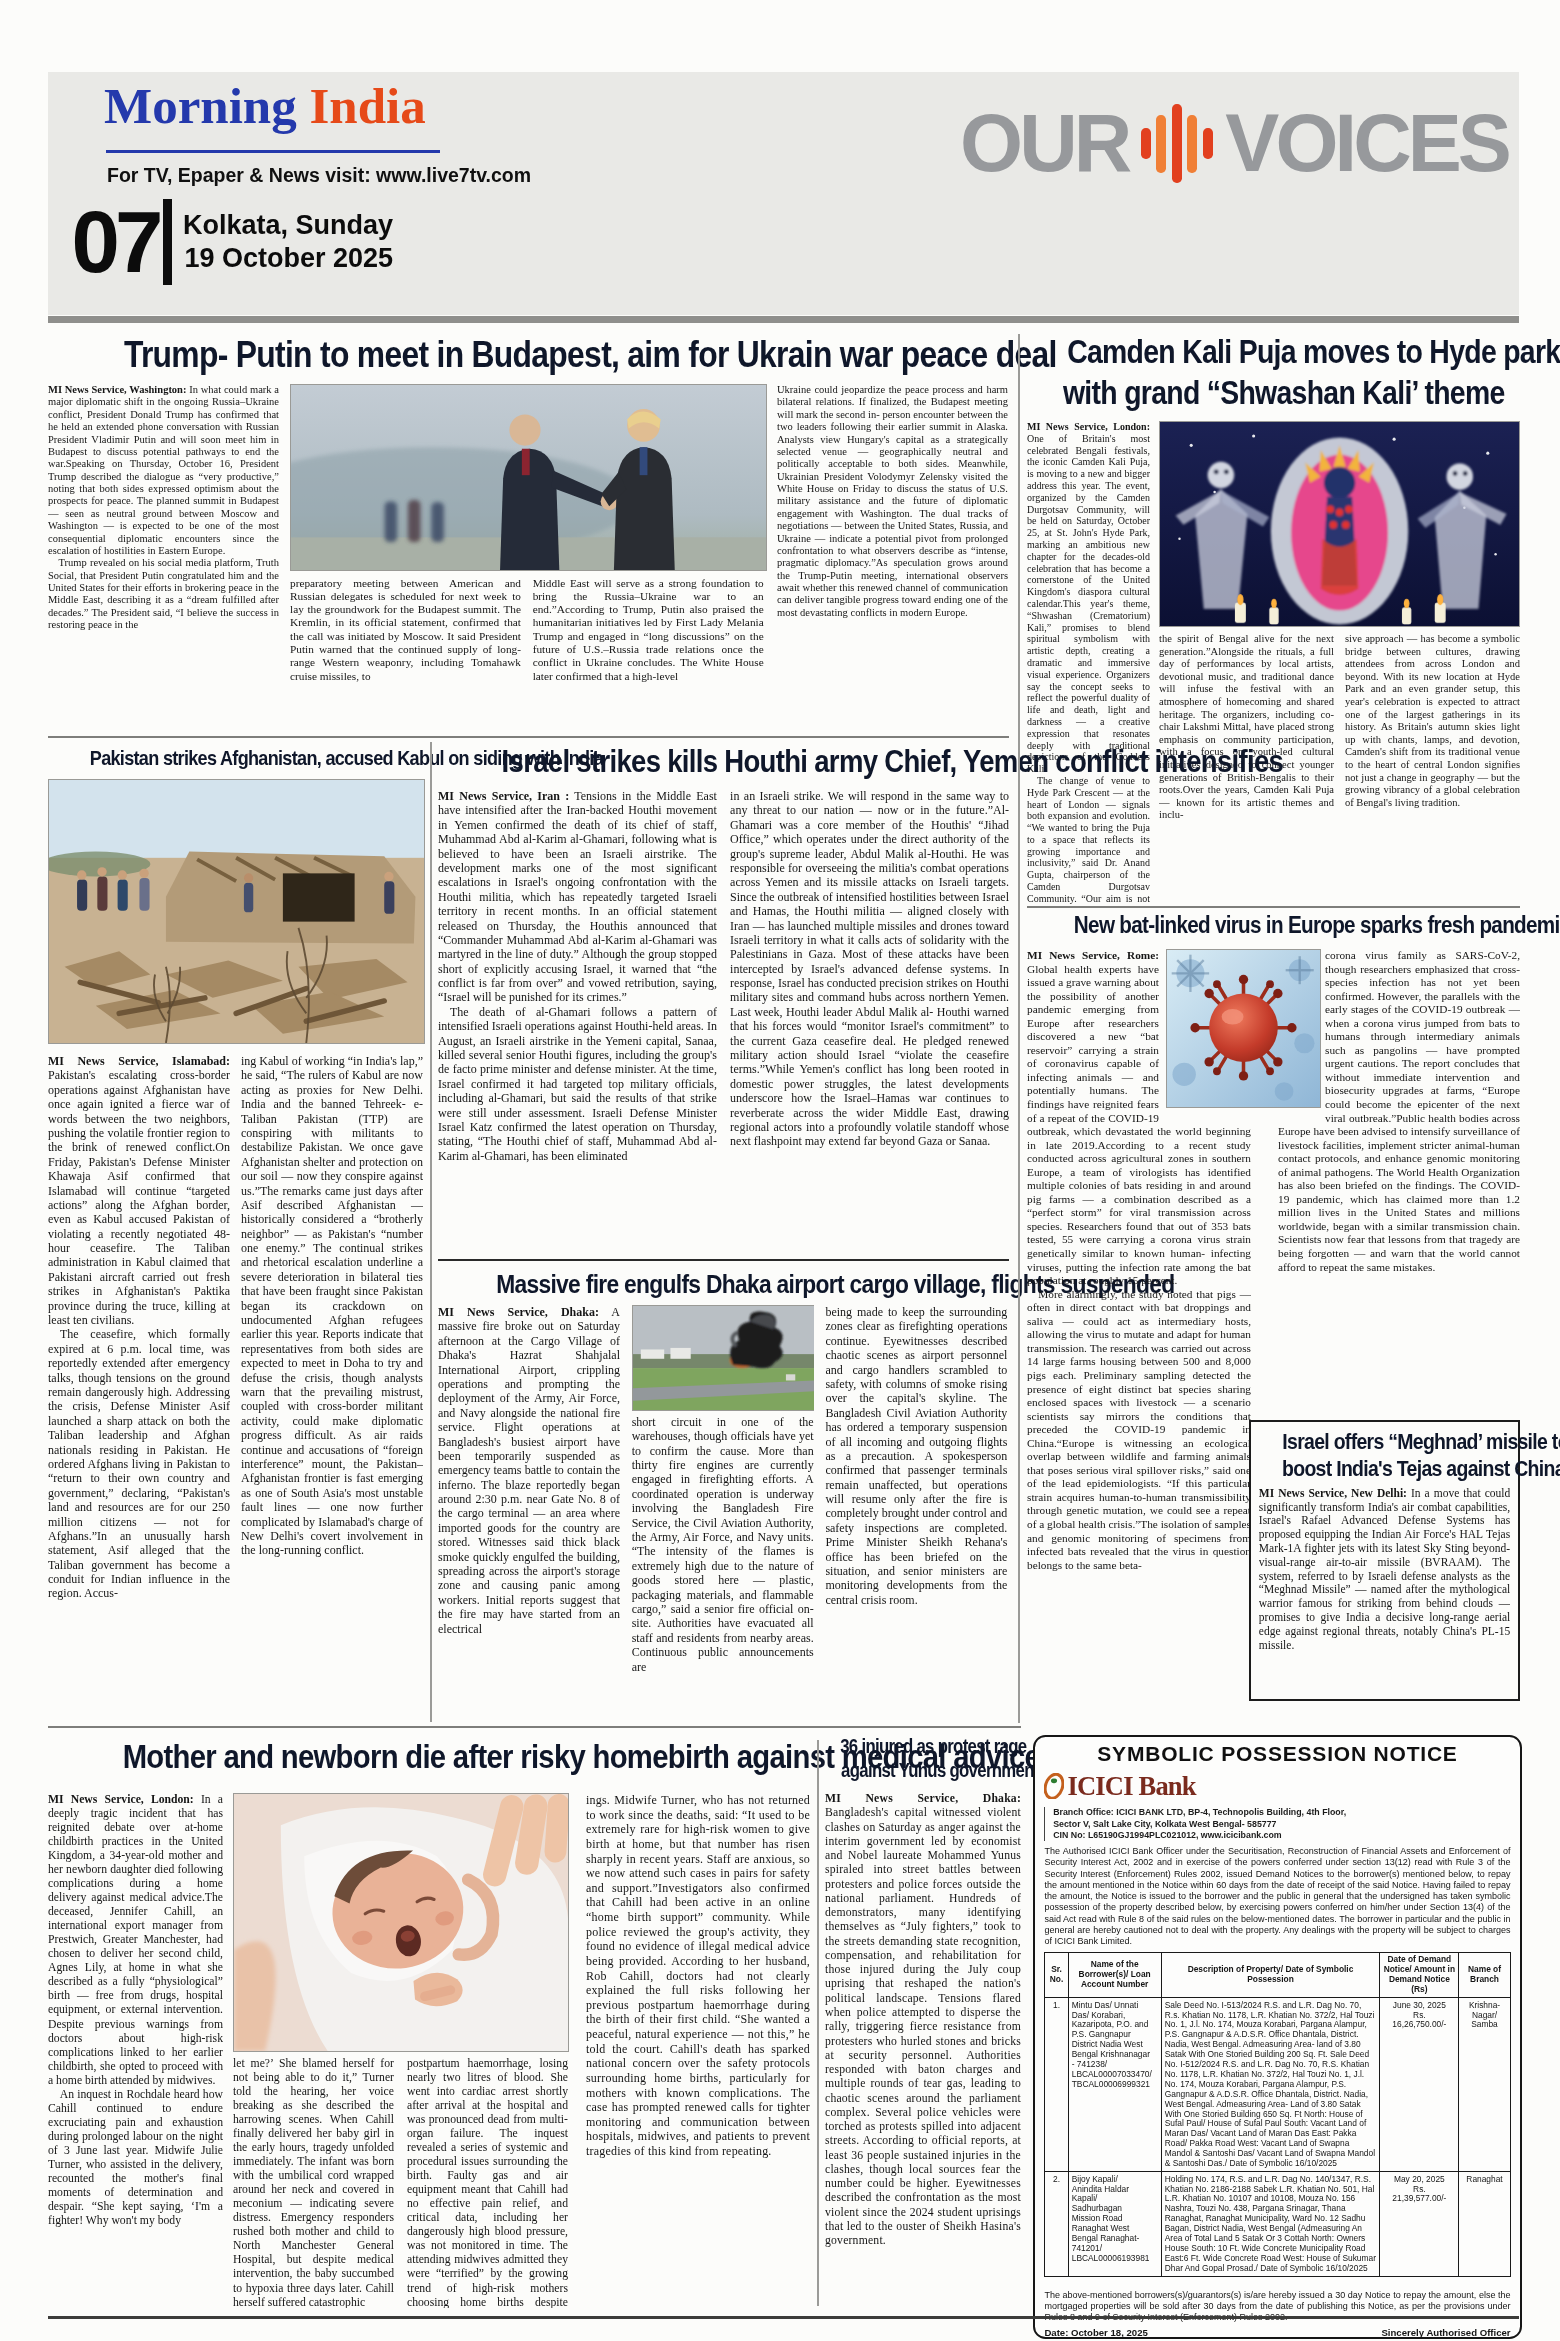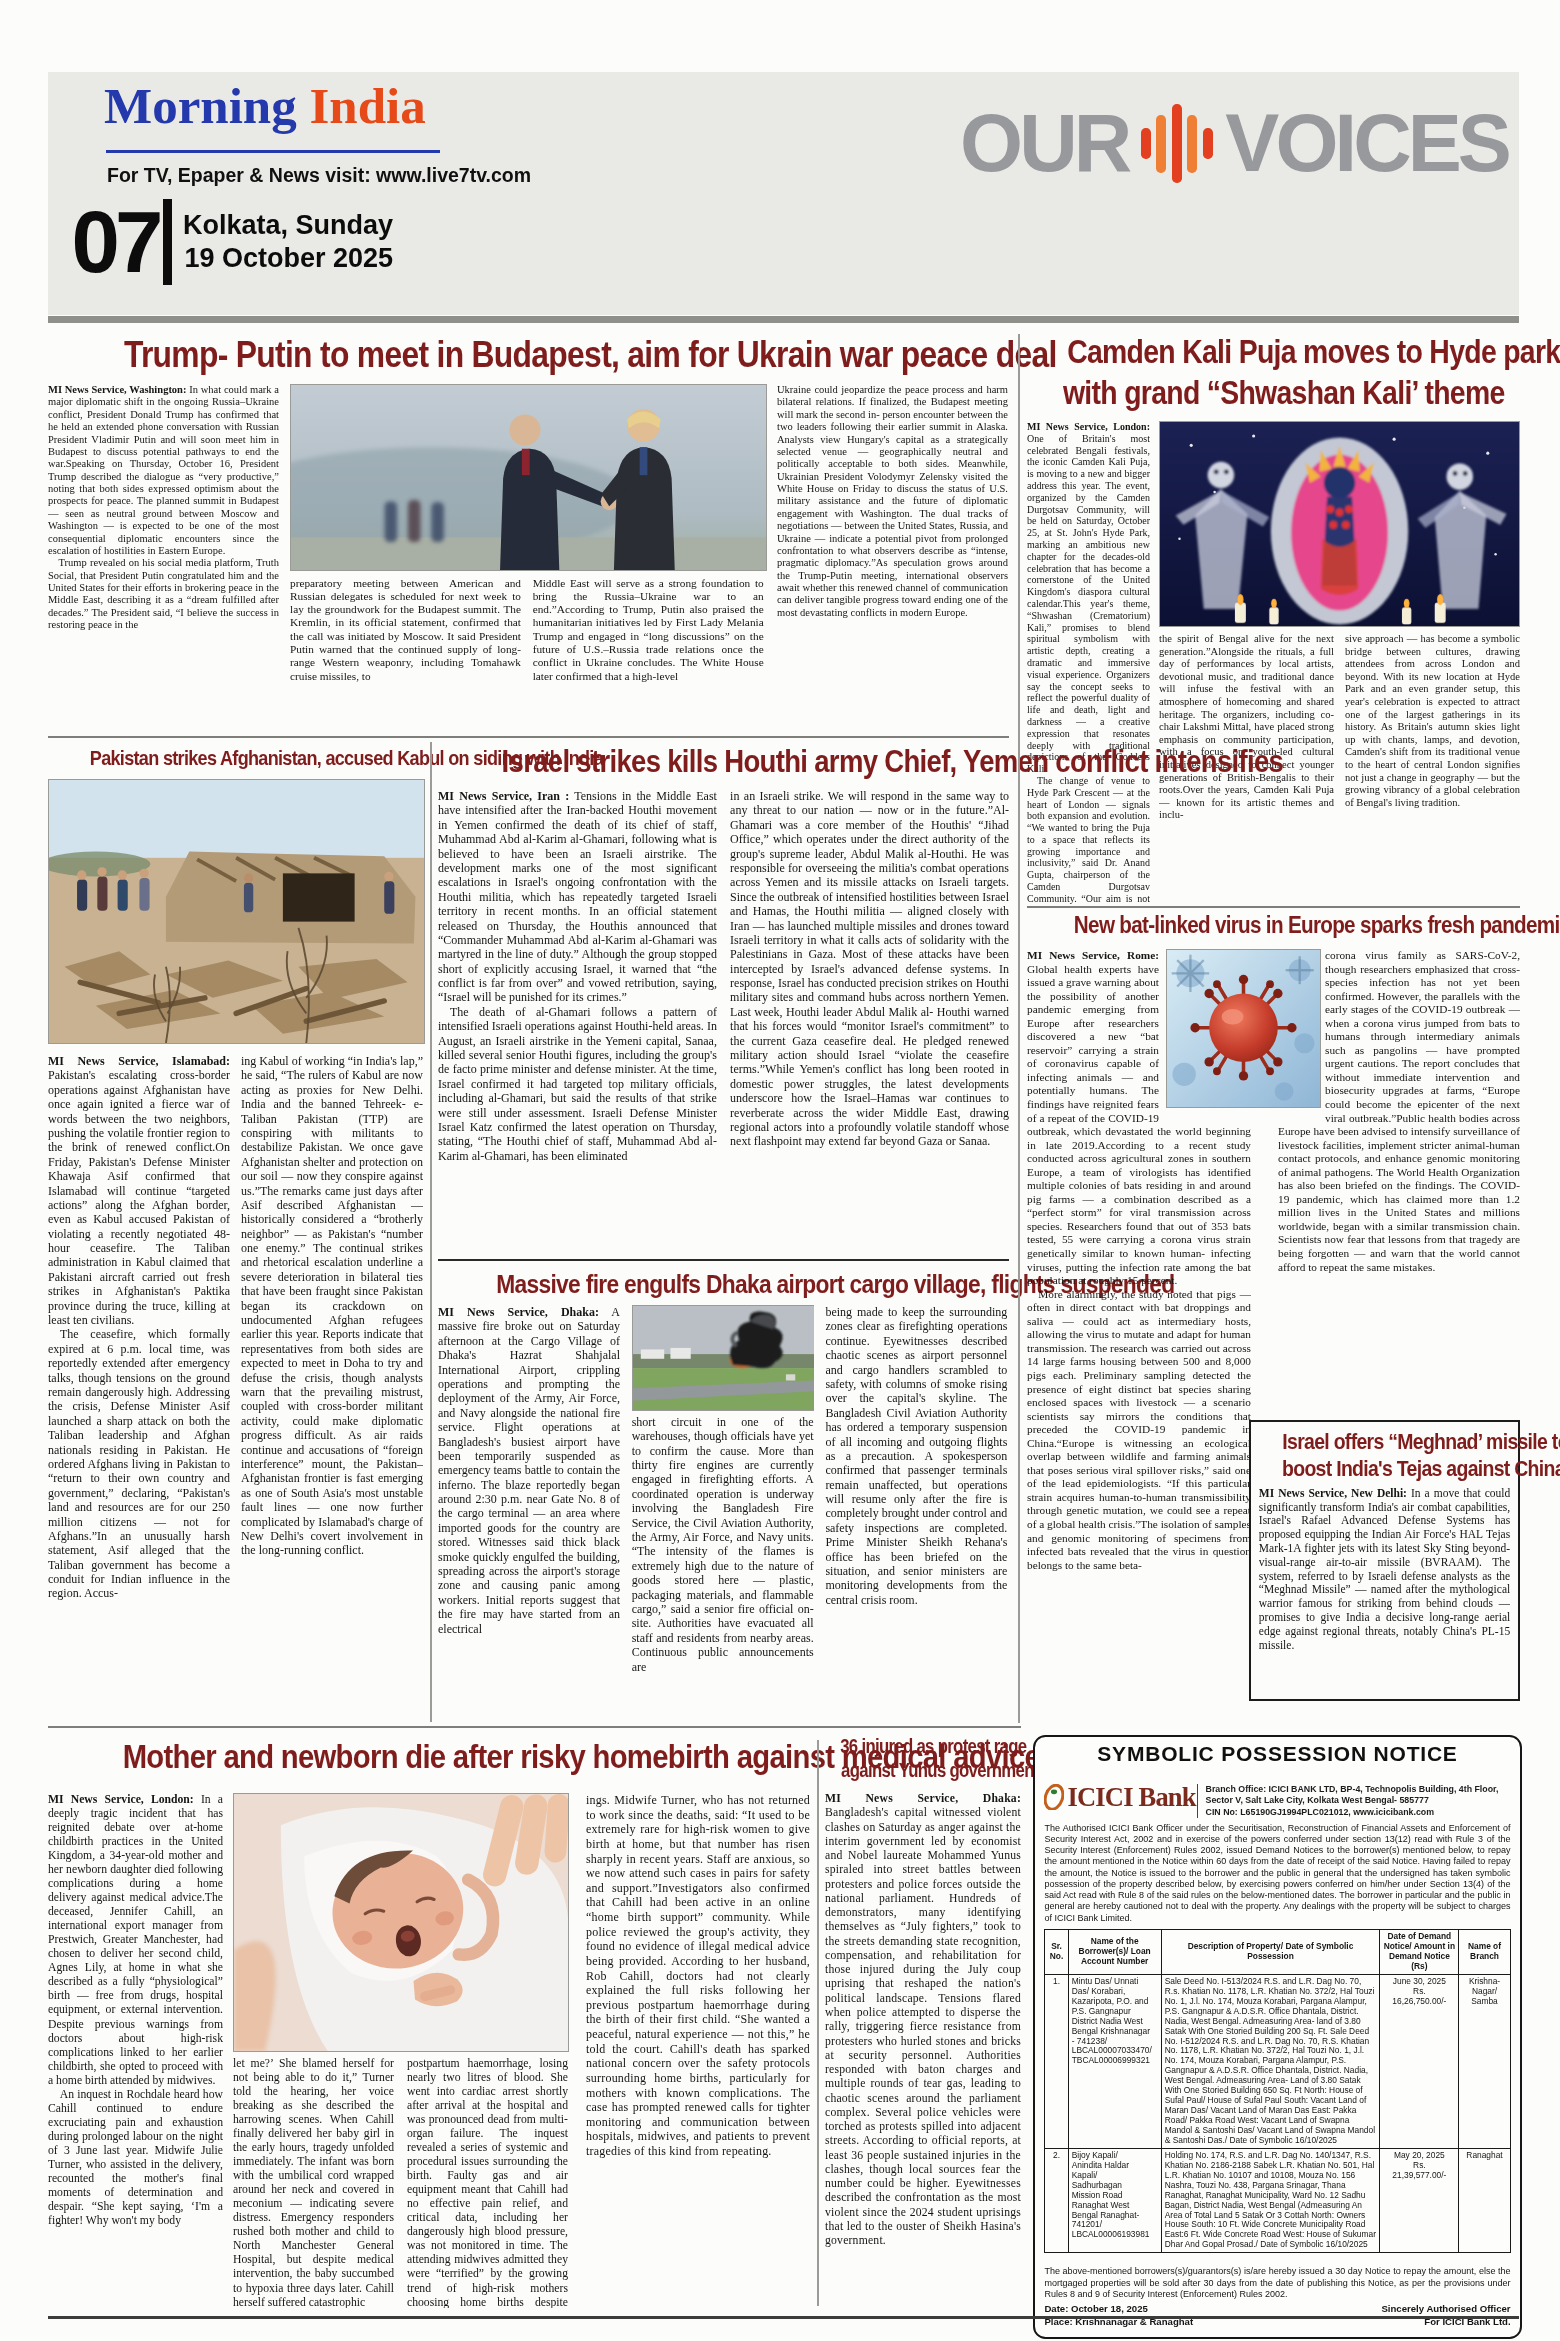--- a/index.html
+++ b/index.html
@@ -17,21 +17,21 @@
   #pagebar{width:8.6px;height:86px;background:#0c0c0c;margin:0 11px 0 4.7px;}
   #dateblock{font-family:"Liberation Sans",sans-serif;font-weight:bold;font-size:27px;line-height:1.22;color:#0c0c0c;text-align:right;}
   #ourvoices{right:11px;top:31px;display:flex;align-items:center;gap:7.8px;}
   #ourvoices .w{font-family:"Liberation Sans",sans-serif;font-weight:900;font-size:81px;line-height:1;color:#97999c;letter-spacing:-3.9px;}
   #ourvoices .bars{display:flex;align-items:center;gap:5.5px;margin:0 4.7px;}
   #ourvoices .bar{width:10px;border-radius:4.7px;background:#e2401f;}
   #ourvoices .b1{height:31px;} #ourvoices .b2{height:58px;background:#f07f36;}
   #ourvoices .b3{height:79px;} #ourvoices .b4{height:58px;background:#f07f36;} #ourvoices .b5{height:31px;}
   #toprule{left:48px;top:316px;width:1471px;height:7px;background:#8f8f8c;}
   
-  .hl{font-family:"Liberation Sans",sans-serif;font-weight:bold;color:#7f1d1d;text-align:center;}
+  .hl{font-family:"Liberation Sans",sans-serif;font-weight:bold;color:#0f172a;text-align:center;}
   .sq{display:inline-block;white-space:nowrap;transform:scaleX(.86);transform-origin:50% 50%;letter-spacing:-0.8px;}
   .col{overflow:hidden;text-align:justify;}
   .bt{white-space:pre-line;margin:0;}
   .by{font-weight:bold;}
   .photo{display:block;border:0.8px solid #9a9a96;background:#ddd;}
   .vrule{background:#9b9b98;width:1.6px;}
   .hrule{background:#7e7e7b;height:1.6px;}
   
   #trump{left:48px;top:331px;width:961px;height:403px;}
   #trump .hl{font-size:37px;line-height:47px;height:50px;}
@@ -93,21 +93,21 @@
   #vr-mother{left:817px;top:1740px;height:566px;}
   #rule-mid{left:48px;top:1726px;width:973px;}
   
   #yunus{left:825px;top:1734px;width:196px;height:577px;}
   #yunus .hl{font-size:19.5px;line-height:24px;height:53px;}
   #yunus .body{position:absolute;left:0;top:58px;width:196px;height:516px;font-size:11.7px;line-height:1.22;letter-spacing:0.2px;}
   
   #notice{left:1033px;top:1735px;width:489px;height:604px;border:2.3px solid #161616;border-radius:12.5px;
           box-sizing:border-box;background:#fdfdfc;padding:4.7px 9.4px;font-family:"Liberation Sans",sans-serif;}
   #notice .title{text-align:center;font-weight:bold;font-size:21px;letter-spacing:0.8px;color:#101010;}
-  #notice .logorow{display:flex;align-items:flex-start;gap:1px;margin-top:18px;}
+  #notice .logorow{display:flex;align-items:flex-start;gap:8px;margin-top:7px;flex-direction:column;}
   #notice .bankword{font-family:"Liberation Serif",serif;font-weight:bold;font-size:26.5px;color:#7a2b1e;letter-spacing:-0.8px;line-height:1;}
   #notice .addr{border-left:1.6px solid #444;padding-left:7.8px;font-size:8.8px;font-weight:bold;line-height:1.3;color:#1c1c1c;}
   #notice .bodytext{margin-top:4.7px;font-size:9px;line-height:1.25;text-align:justify;color:#141414;}
   #notice table{border-collapse:collapse;width:100%;margin-top:4.7px;font-size:8.4px;line-height:1.18;}
   #notice th,#notice td{border:1.6px solid #1a1a1a;padding:2.3px 3.1px;vertical-align:top;text-align:left;}
   #notice th{text-align:center;font-weight:bold;vertical-align:middle;}
   #notice .ctr{text-align:center;}
   #notice .pre{white-space:pre-line;}
   #notice .foot{margin-top:13px;font-size:9px;line-height:1.25;text-align:justify;}
   #notice .signrow{display:flex;justify-content:space-between;margin-top:3.1px;font-size:9.6px;font-weight:bold;line-height:1.3;}

